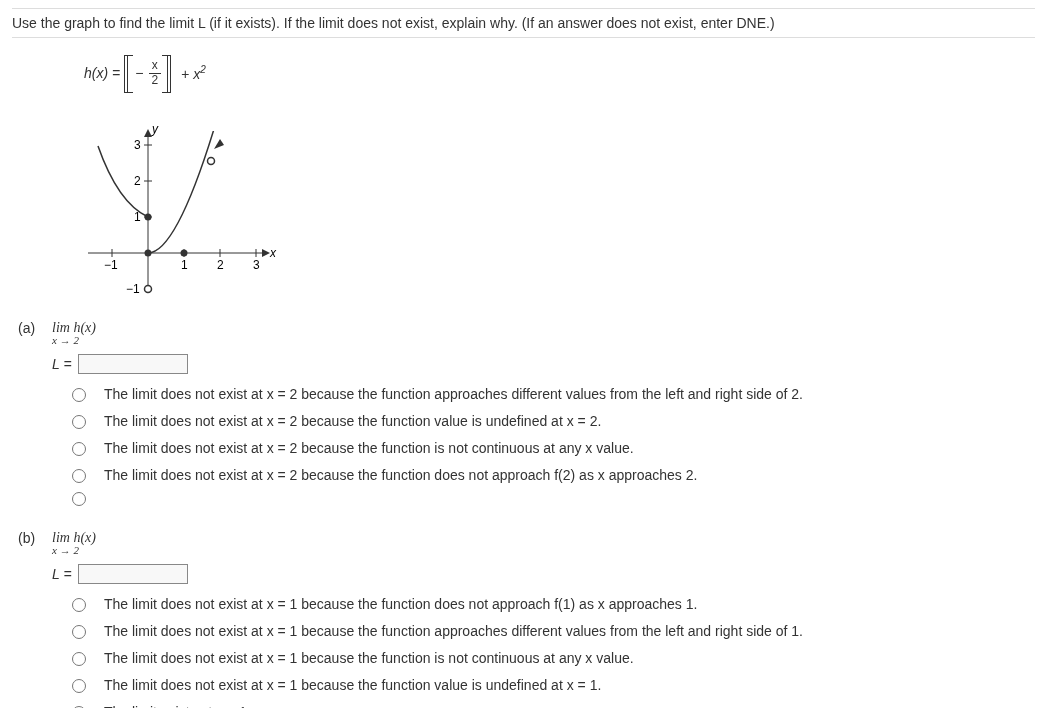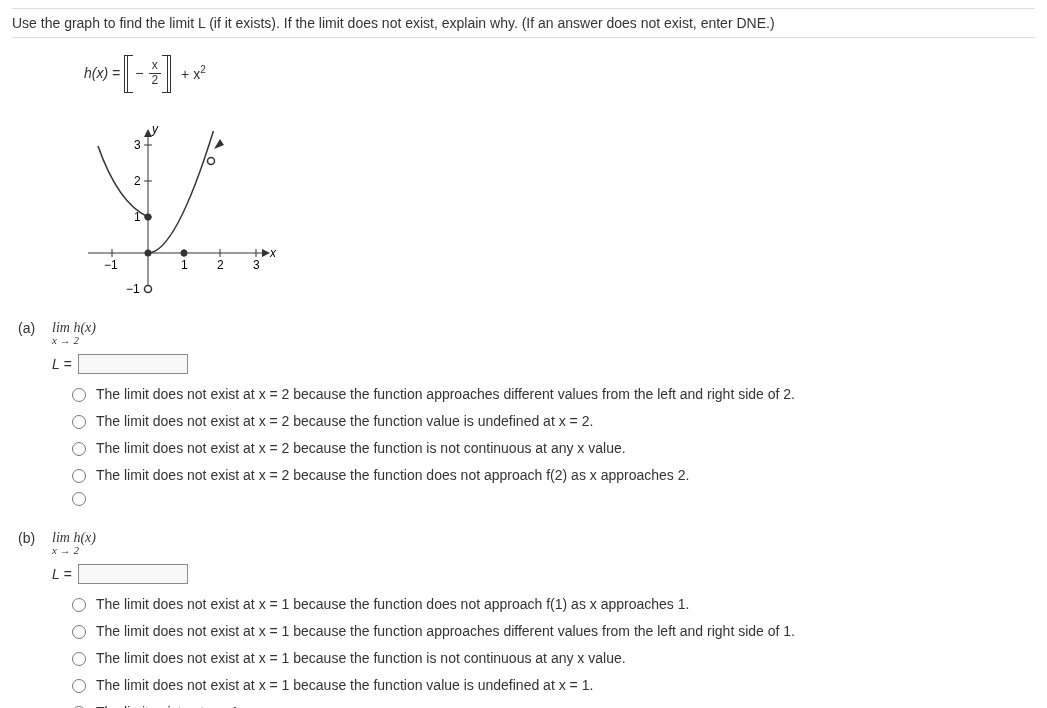--- a/index.html
+++ b/index.html
@@ -50,21 +50,21 @@
       display: inline-flex;
       flex-direction: column;
       align-items: center;
       font-size: 12px;
       line-height: 1.1;
       margin: 0 2px;
       vertical-align: middle;
     }
     .frac .fnum { border-bottom: 1px solid #333; padding: 0 3px; }
     .frac .fden { padding: 0 3px; }
-    .plus-x2 { margin-left: 6px; }
+    .plus-x2 { margin-left: 6px; font-style: italic; }
     .graph-box {
       margin: 10px 0 24px 56px;
       width: 210px;
       height: 175px;
     }
     .part {
       margin: 10px 0 24px 0;
     }
     .part-row {
       display: flex;
@@ -101,20 +101,21 @@
       padding: 0 4px;
     }
     .options {
       margin-left: 60px;
     }
     .opt {
       display: flex;
       align-items: center;
       margin: 6px 0;
       line-height: 1.5;
+      gap: 8px;
     }
     .opt input[type="radio"] {
       margin-right: 10px;
       width: 14px;
       height: 14px;
     }
     sup { font-size: 10px; }
   </style>
 </head>
 <body>

